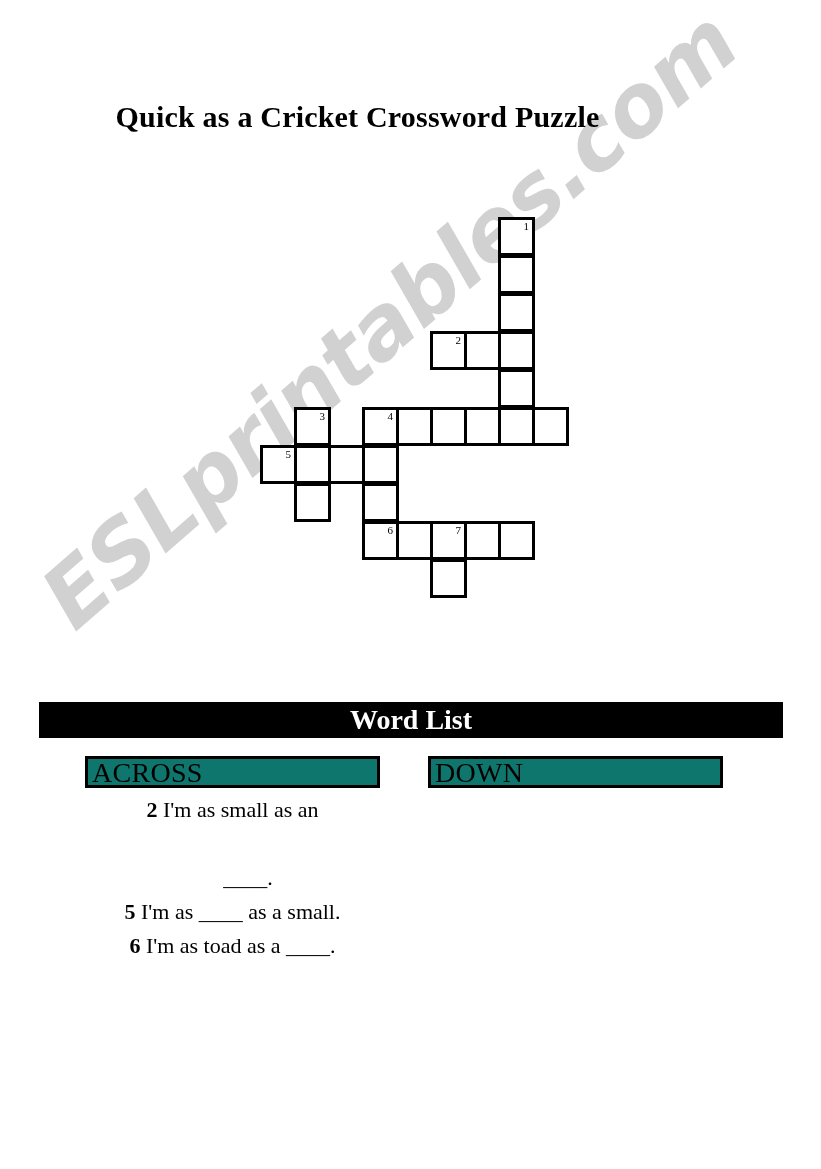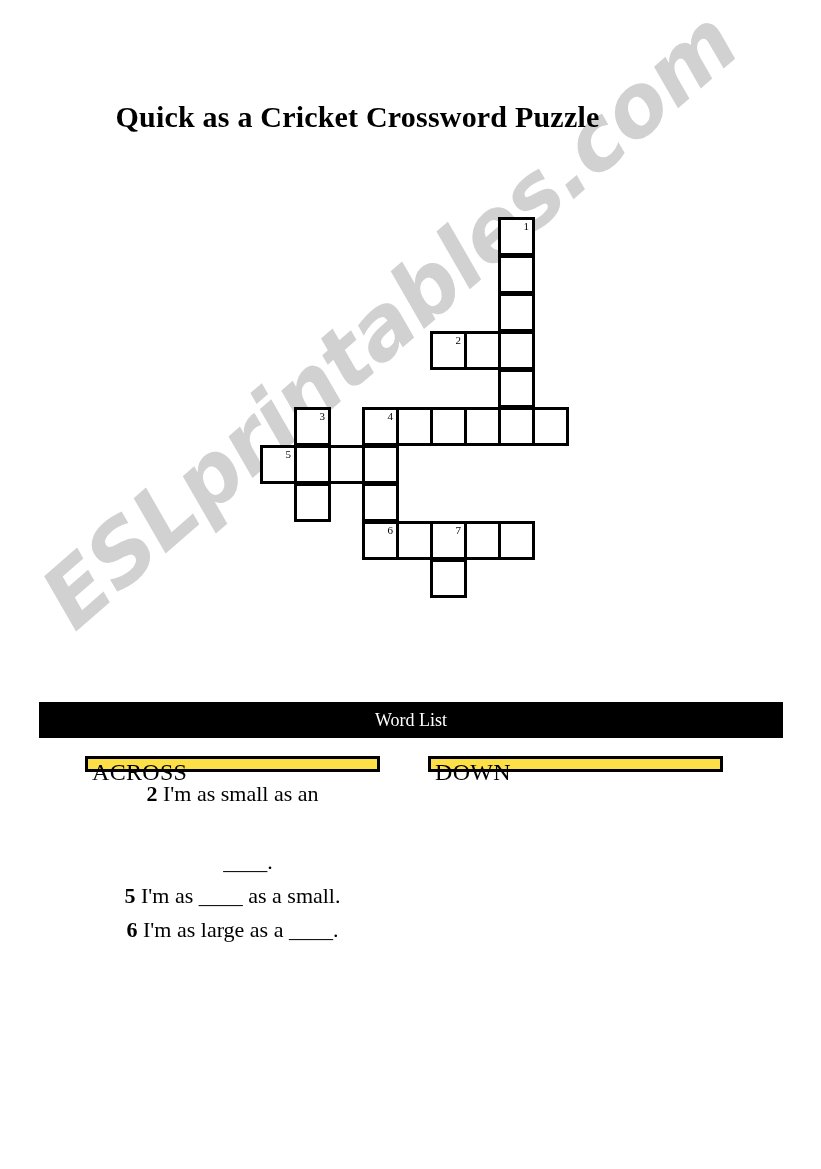--- a/index.html
+++ b/index.html
@@ -82,42 +82,42 @@
 
   
   #wordlist-banner {
     position: absolute;
     left: 39px;
     top: 702px;
     width: 744px;
     height: 36px;
     background: #000000;
     color: #ffffff;
-    font-size: 18px;
-    font-weight: normal;
+    font-size: 28px;
+    font-weight: bold;
     text-align: center;
     line-height: 36px;
     z-index: 10;
   }
 
   
   .clue-col {
     position: absolute;
     z-index: 10;
   }
   #across-col { left: 85px; top: 756px; width: 295px; }
   #down-col   { left: 428px; top: 756px; width: 295px; }
 
   .clue-head {
     box-sizing: border-box;
     border: 3px solid #000000;
-    background: #fde047;
-    height: 16px;
+    background: #0f766e;
+    height: 32px;
     padding: 0 4px;
-    font-size: 24px;
+    font-size: 28px;
     font-weight: normal;
     line-height: 27px;
     letter-spacing: 0.3px;
   }
   .clue-list {
     margin: 0;
     padding: 0;
     list-style: none;
     margin-top: 5px;
   }
@@ -187,19 +187,19 @@
 
 <div id="wordlist-banner">Word List</div>
 
 <div class="clue-col" id="across-col">
   <div class="clue-head">ACROSS</div>
   <ul class="clue-list">
       <li class="clue-item"><span class="cnum">2</span><span class="ctext"> I'm as small as an
 
   ____.</span></li>
       <li class="clue-item"><span class="cnum">5</span><span class="ctext"> I'm as ____ as a small.</span></li>
-      <li class="clue-item"><span class="cnum">6</span><span class="ctext"> I'm as large as a ____.</span></li>
+      <li class="clue-item"><span class="cnum">6</span><span class="ctext"> I'm as toad as a ____.</span></li>
     </ul>
 </div>
 
 <div class="clue-col" id="down-col">
   <div class="clue-head">DOWN</div>
 </div>
 
 </body></html>

